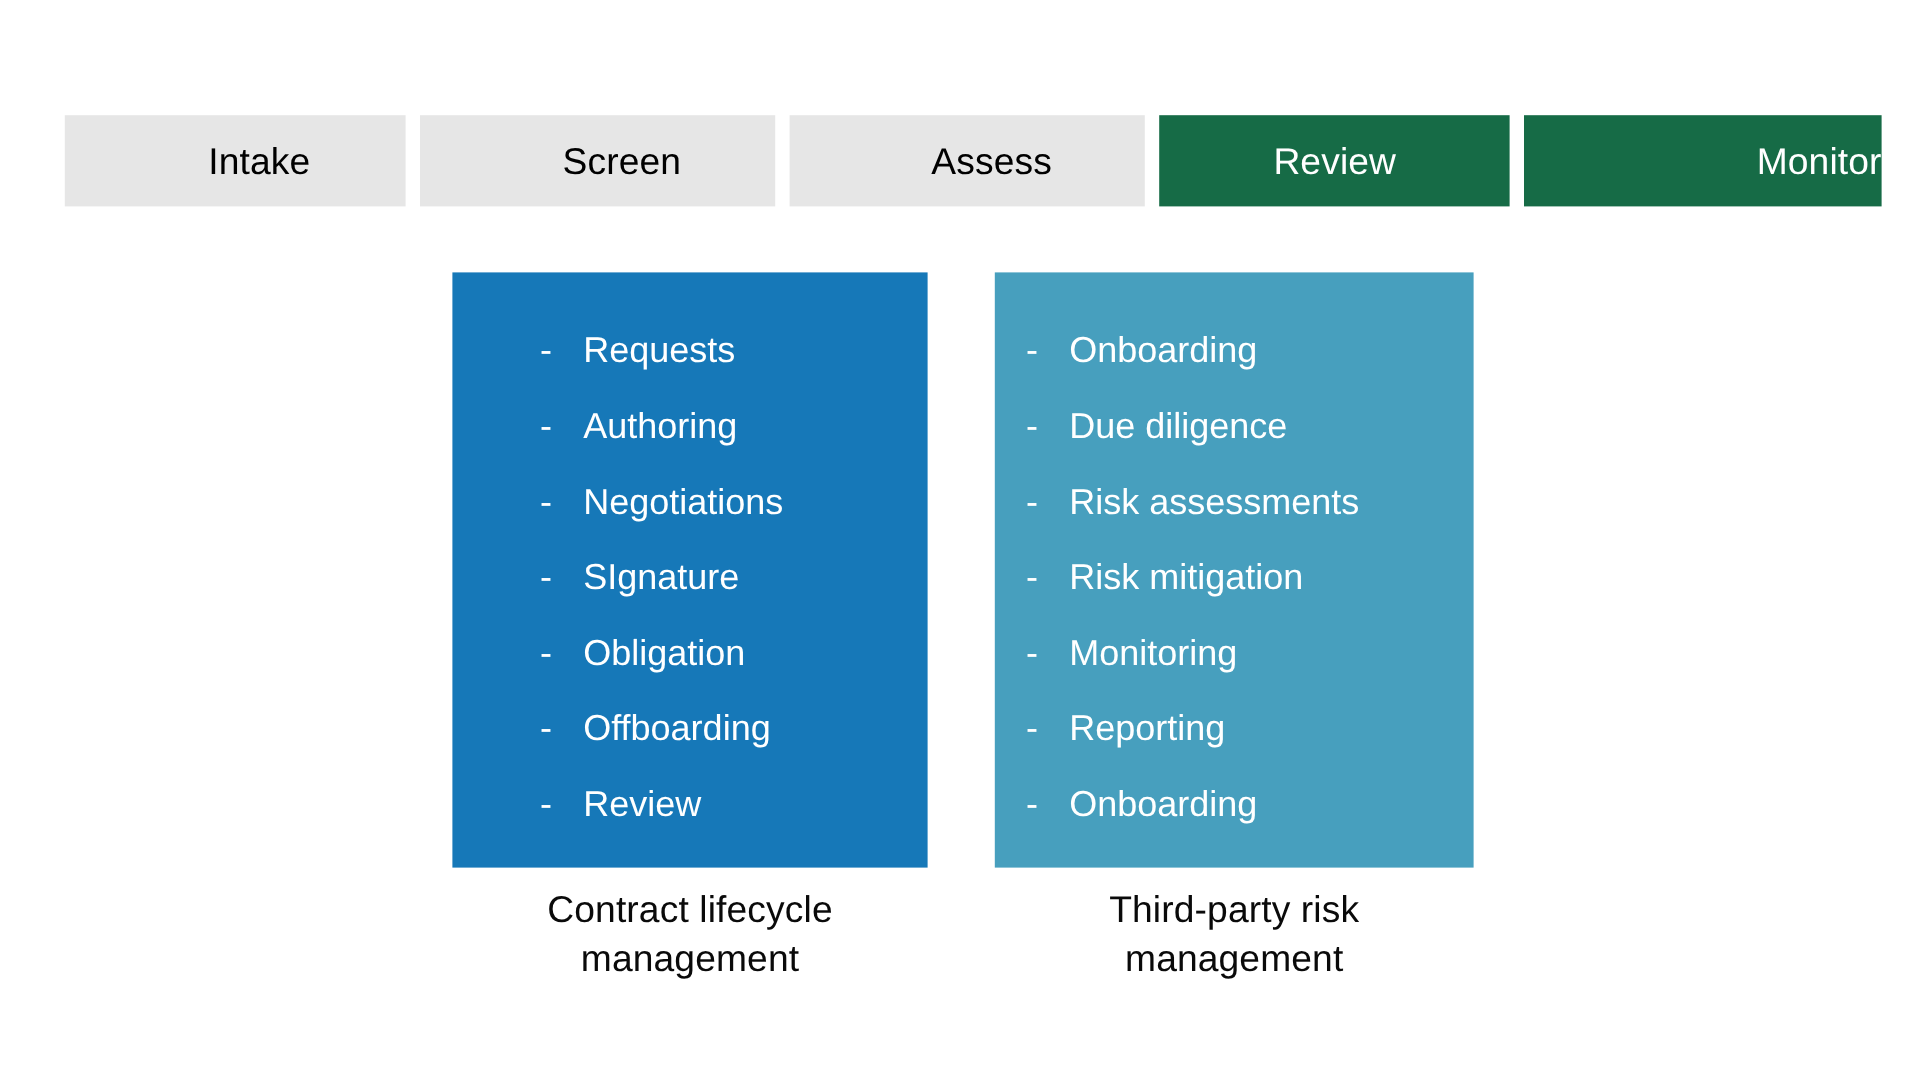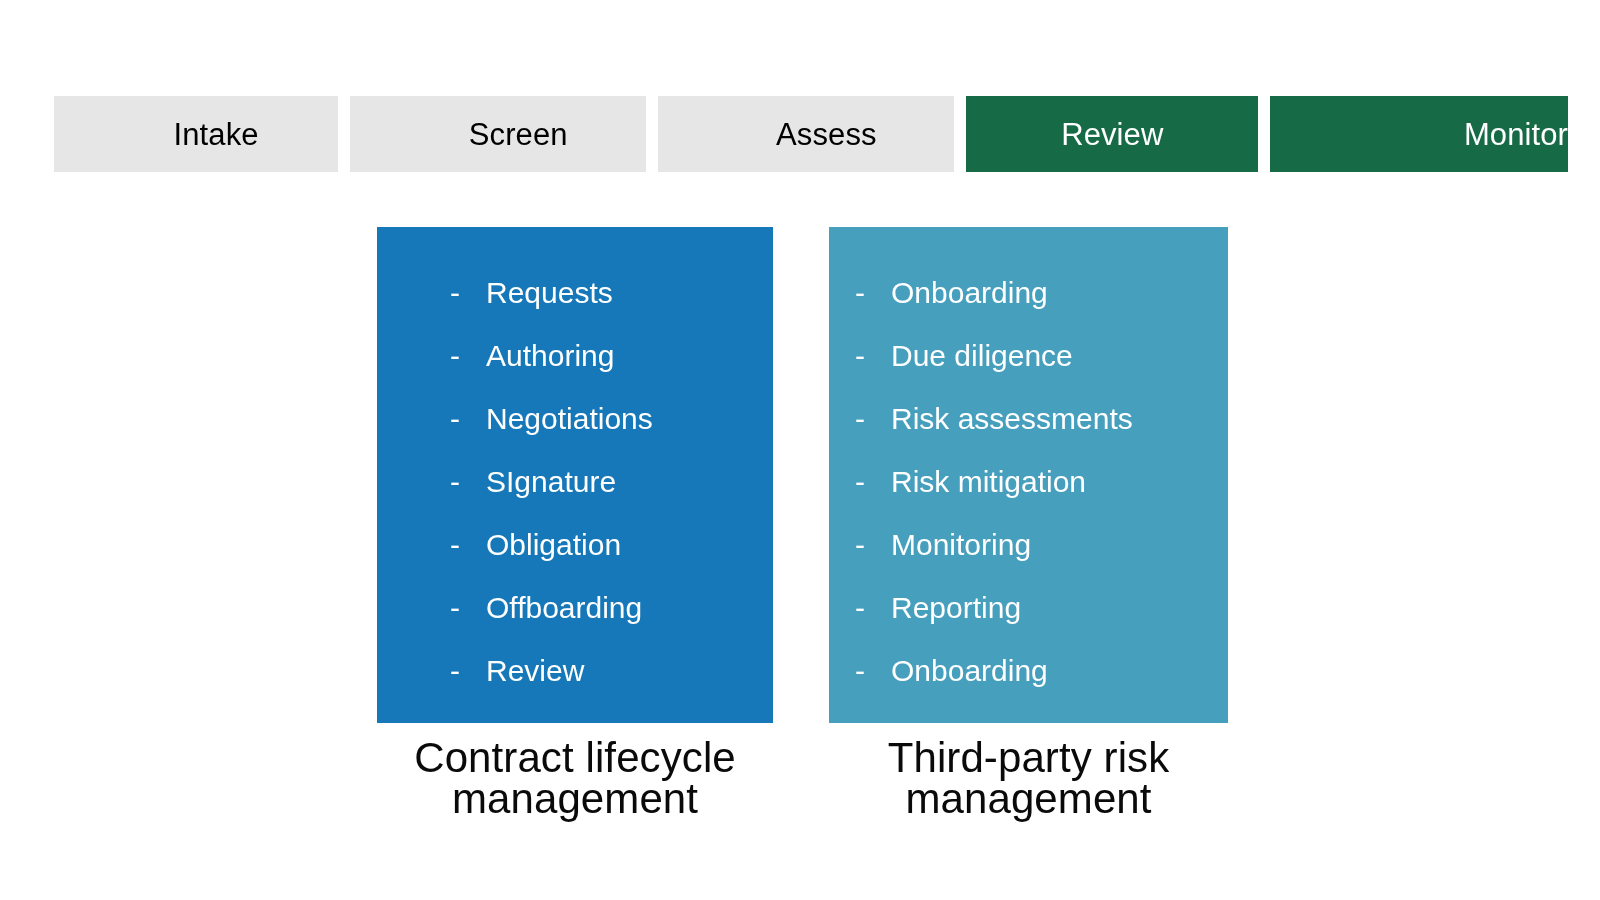--- a/index.html
+++ b/index.html
@@ -114,21 +114,21 @@
   }
   .item-label {
     display: inline-block;
   }
 
   
   .panel-caption {
     margin-top: 14px;
     text-align: center;
     color: #0a0a0a;
-    font-size: 42px;
+    font-size: 31px;
     line-height: 41px;
     letter-spacing: 0.1px;
   }
   .panel-caption .cap-line { display: block; }
 </style>
 </head>
 <body>
 
 <div id="stage">
 

